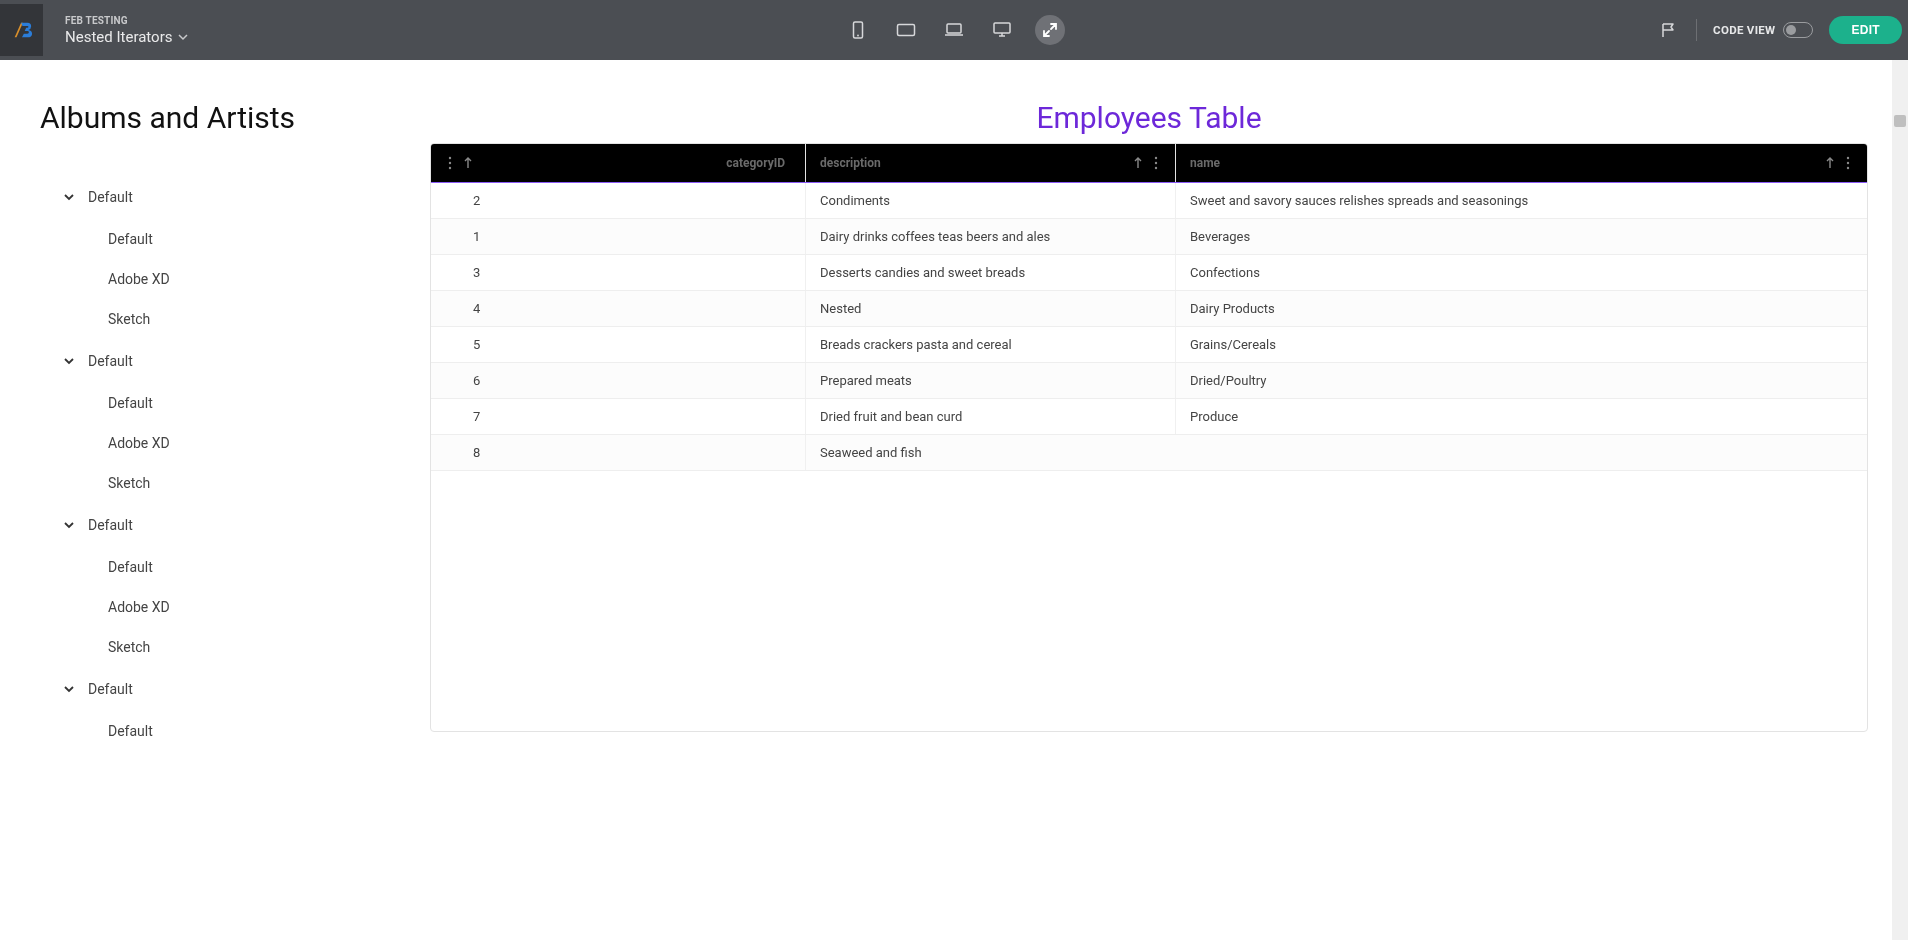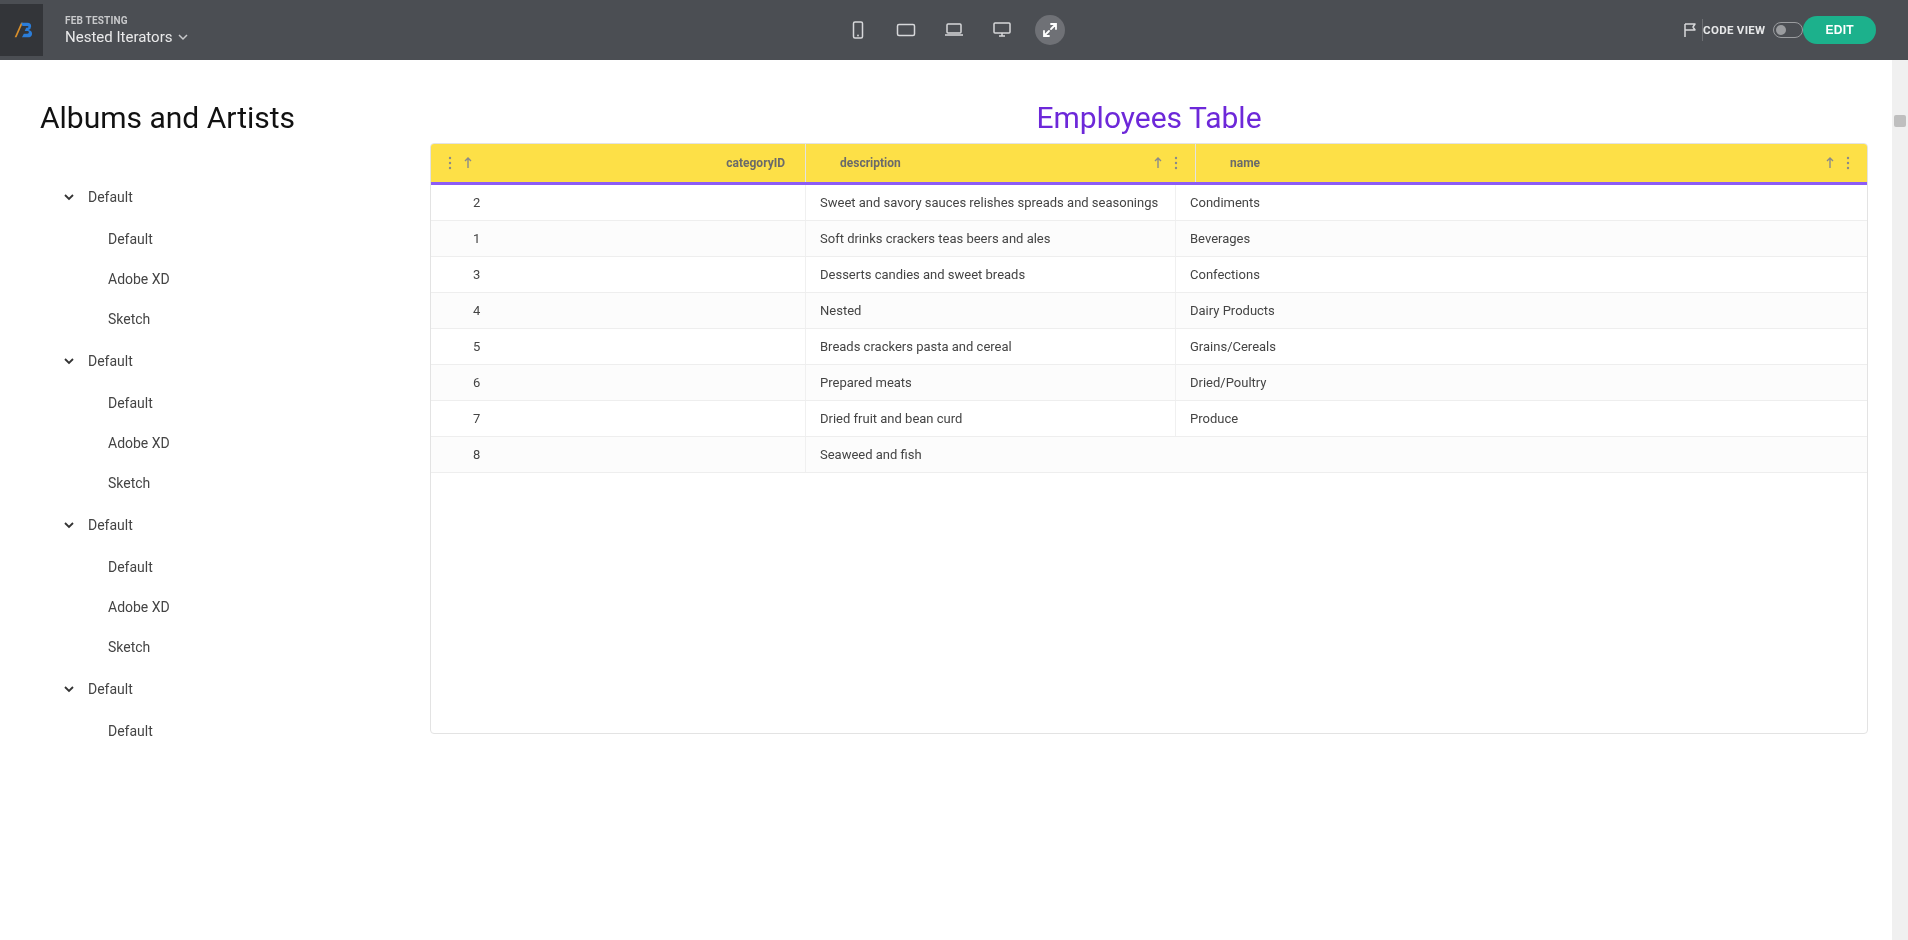--- a/index.html
+++ b/index.html
@@ -11,21 +11,21 @@
   .logo-box svg { width: 22px; height: 22px; }
   .breadcrumb-wrap { padding-left: 22px; display: flex; flex-direction: column; justify-content: center; }
   .breadcrumb-top { font-size: 10px; font-weight: 700; color: #c8c9cb; letter-spacing: .2px; }
   .breadcrumb-bottom { font-size: 15px; color: #e9e9ea; margin-top: 2px; display: flex; align-items: center; gap: 6px; }
   .chev { display:inline-flex; }
 
   .device-icons { position:absolute; left:50%; transform:translateX(-50%); display: flex; align-items: center; gap: 18px; }
   .device-btn { width: 30px; height: 30px; border-radius: 50%; display: flex; align-items: center; justify-content: center; cursor: pointer; color:#d7d8da; }
   .device-btn.active { background: #6f7176; color:#fff; }
 
-  .top-right { margin-left:auto; display:flex; align-items:center; padding-right: 32px; }
+  .top-right { margin-left:auto; display:flex; align-items:center; gap: 16px; padding-right: 6px; }
   .flag-btn { width:24px; height:24px; display:flex; align-items:center; justify-content:center; cursor:pointer; color:#d7d8da; }
   .vdiv { width:1px; height:22px; background:#6d6f73; }
   .codeview { display:flex; align-items:center; gap:8px; cursor:pointer; }
   .codeview-label { font-size: 11.5px; font-weight: 700; color: #e7e8e9; letter-spacing: .3px; }
   .toggle { width: 30px; height: 16px; border-radius: 10px; border: 1.5px solid #9a9c9f; position: relative; }
   .toggle::after { content:""; position:absolute; left:2px; top:50%; transform:translateY(-50%); width:10px; height:10px; background:#9a9c9f; border-radius:50%; }
   .edit-btn { height: 28px; padding: 0 22px; background:#1cb18c; border-radius: 14px; border:none; color:#fff; font-size:12px; font-weight:700; cursor:pointer; letter-spacing:.3px; }
 
   
   .canvas { height: calc(940px - 52px); overflow-y: auto; padding: 40px 0 10px 0; position:relative; }
@@ -39,21 +39,21 @@
   .tree { }
   .tree-group { margin-bottom: 0; }
   .tree-group-header { display:flex; align-items:center; gap:12px; padding: 14px 0 14px 22px; font-size:14px; color:#444; cursor:pointer; }
   .tree-group-header svg { flex:0 0 auto; }
   .tree-item { padding: 12px 0 12px 68px; font-size: 14px; color:#444; cursor:pointer; }
 
   .right-col { padding-left: 0; }
   .right-title { font-size: 30px; font-weight: 400; color:#6d28d9; text-align:center; margin-bottom: 8px; }
 
   .grid-wrap { border: 1px solid #e3e3e3; border-radius: 4px; overflow:hidden; background:#fff; margin: 0 0 0 0; }
-  .grid-header { display:grid; grid-template-columns: 375px 370px 1fr; background:#fde047; border-bottom:3px solid #8b5cf6;gap:20px; }
+  .grid-header { display:grid; grid-template-columns: 375px 370px 1fr; background:#000000; border-bottom:1px solid #8b5cf6; }
   .gh-cell { padding: 12px 14px; font-size: 12px; font-weight:700; color:#6a6a6a; display:flex; align-items:center; justify-content:space-between; border-right:1px solid #e3e3e3; position:relative; }
   .gh-cell:last-child { border-right:none; }
   .gh-left-icons { display:flex; align-items:center; gap:8px; color:#8a8a8a; }
   .gh-right-icons { display:flex; align-items:center; gap:8px; color:#8a8a8a; }
   .gh-label { flex:1; }
   .gh-cell.cat .gh-label { text-align:right; padding-right: 6px; }
 
   .grid-body .row { display:grid; grid-template-columns: 375px 370px 1fr; border-bottom:1px solid #eee; }
   .grid-body .row:nth-child(even) { background:#fcfcfc; }
   .gb-cell { padding: 10px 14px; font-size: 13px; color:#444; border-right:1px solid #f0f0f0; }
@@ -226,26 +226,26 @@
                   <circle cx="2" cy="2" r="1.2" fill="currentColor"></circle>
                   <circle cx="2" cy="7" r="1.2" fill="currentColor"></circle>
                   <circle cx="2" cy="12" r="1.2" fill="currentColor"></circle>
                 </svg>
             </span>
           </div>
         </div>
         <div class="grid-body" id="grid-body">
             <div class="row">
               <div class="gb-cell num">2</div>
+              <div class="gb-cell">Condiments</div>
               <div class="gb-cell">Sweet and savory sauces relishes spreads and seasonings</div>
-              <div class="gb-cell">Condiments</div>
             </div>
             <div class="row">
               <div class="gb-cell num">1</div>
-              <div class="gb-cell">Soft drinks crackers teas beers and ales</div>
+              <div class="gb-cell">Dairy drinks coffees teas beers and ales</div>
               <div class="gb-cell">Beverages</div>
             </div>
             <div class="row">
               <div class="gb-cell num">3</div>
               <div class="gb-cell">Desserts candies and sweet breads</div>
               <div class="gb-cell">Confections</div>
             </div>
             <div class="row">
               <div class="gb-cell num">4</div>
               <div class="gb-cell">Nested</div>

